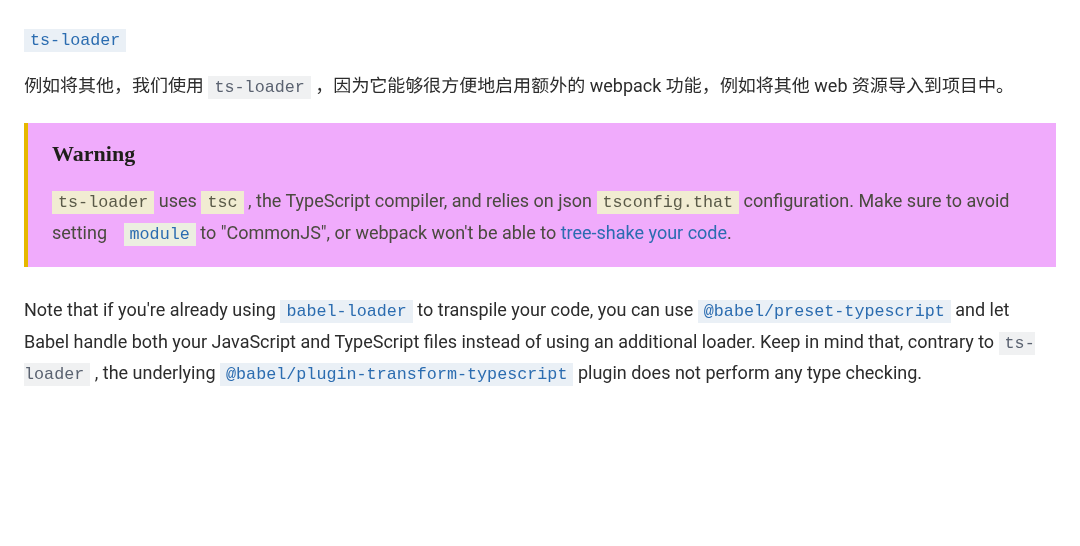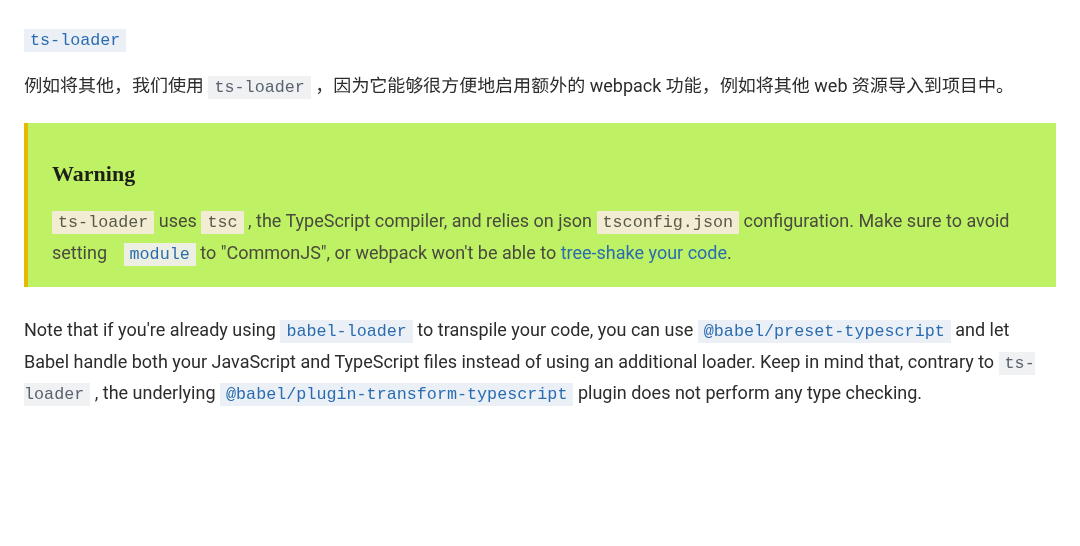--- a/index.html
+++ b/index.html
@@ -28,23 +28,23 @@
   a {
     color: #2b6cb0;
     text-decoration: none;
   }
   p { margin: 0 0 16px 0; }
   .top-code-link {
     display: inline-block;
     margin-bottom: 16px;
   }
   .callout {
-    background: #bef264;
+    background: #f0abfc;
     border-left: 4px solid #e6b800;
-    padding: 32px 24px 18px 24px;
+    padding: 12px 24px 18px 24px;
     margin: 20px 0 28px 0;
     color: #4a4a3f;
   }
   .callout-title {
     font-family: Georgia, "Times New Roman", serif;
     font-weight: 700;
     font-size: 22px;
     color: #1f1f1a;
     margin-bottom: 14px;
   }
@@ -66,21 +66,21 @@
 
 <a href="#" class="top-code-link"><code class="link-code">ts-loader</code></a>
 
 <p>
   <span>例如将其他，我们使用 </span><code>ts-loader</code><span> ，因为它能够很方便地启用额外的 webpack 功能，例如将其他 web 资源导入到项目中。</span>
 </p>
 
 <div class="callout">
   <div class="callout-title">Warning</div>
   <div>
-    <code>ts-loader</code><span> uses </span><code>tsc</code><span> , the TypeScript compiler, and relies on json </span><code>tsconfig.json</code><span> configuration. Make sure to avoid setting </span><a href="#"><code class="link-code">module</code></a><span> to "CommonJS", or webpack won't be able to </span><a href="#">tree-shake your code</a><span>.</span>
+    <code>ts-loader</code><span> uses </span><code>tsc</code><span> , the TypeScript compiler, and relies on json </span><code>tsconfig.that</code><span> configuration. Make sure to avoid setting </span><a href="#"><code class="link-code">module</code></a><span> to "CommonJS", or webpack won't be able to </span><a href="#">tree-shake your code</a><span>.</span>
   </div>
 </div>
 
 <p>
   <span>Note that if you're already using </span><a href="#"><code class="link-code">babel-loader</code></a><span> to transpile your code, you can use </span><a href="#"><code class="link-code">@babel/preset-typescript</code></a><span> and let Babel handle both your JavaScript and TypeScript files instead of using an additional loader. Keep in mind that, contrary to </span><code>ts-loader</code><span> , the underlying </span><a href="#"><code class="link-code">@babel/plugin-transform-typescript</code></a><span> plugin does not perform any type checking.</span>
 </p>
 
 
 
 

